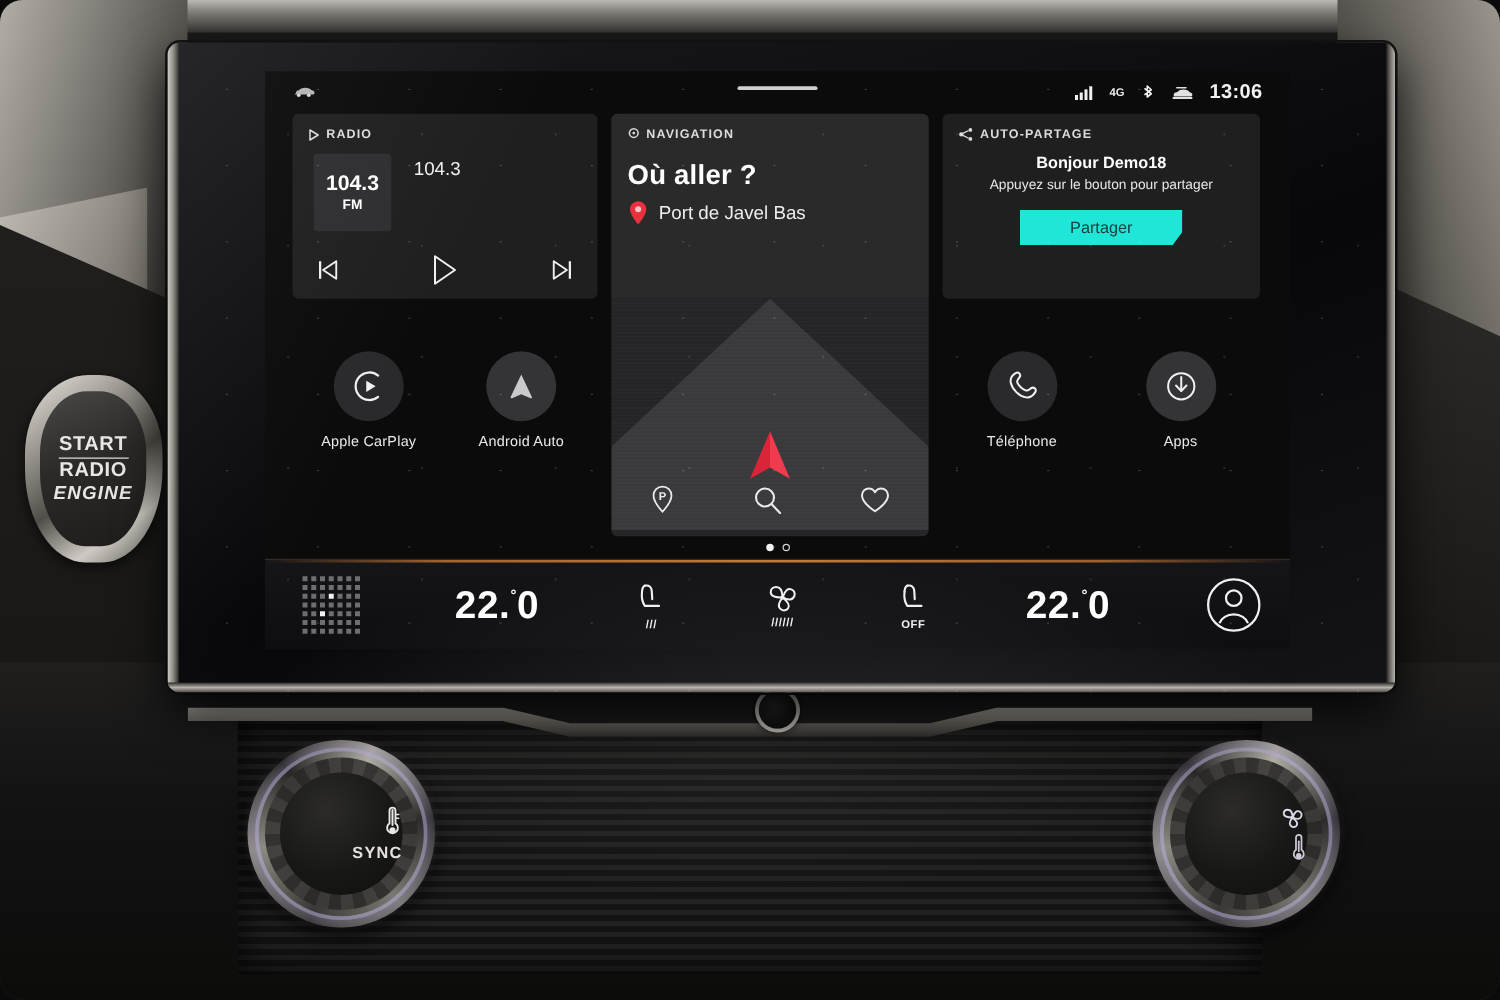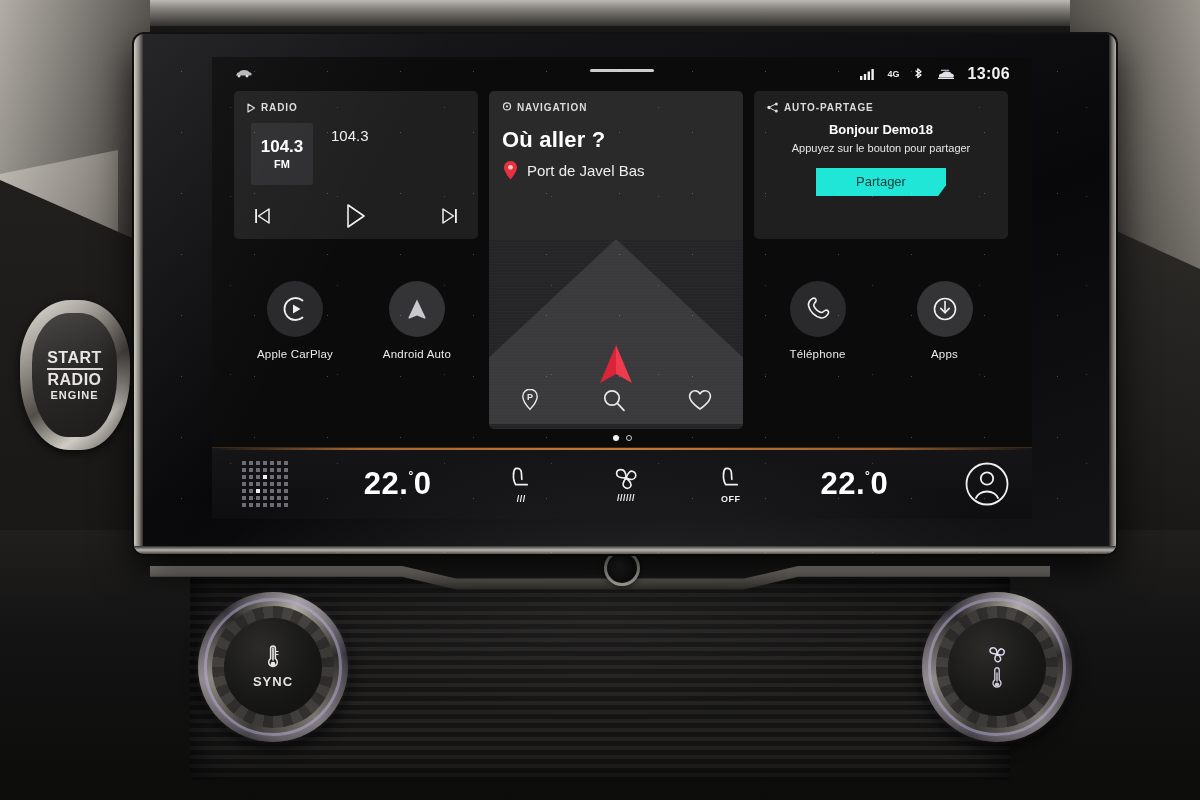--- a/index.html
+++ b/index.html
@@ -1,21 +1,21 @@
 <!DOCTYPE html>
 <html><head>
 <meta charset="utf-8">
 <style>
   * { box-sizing: border-box; margin: 0; padding: 0; }
   body {
     width: 1200px; height: 800px;
     font-family: "Liberation Sans", sans-serif;
     background: #0a0a0b; overflow: hidden;
   }
-  .scene { position: relative; width: 1200px; height: 800px; overflow: hidden; }
+  .scene { position: relative; width: 1200px; height: 800px; overflow: hidden; border-radius: 18px; }
 
   
   .cabin {
     position: absolute; inset: 0;
     background:
       radial-gradient(ellipse 420px 300px at 60px 120px, #8d8a84 0%, #5d5a55 45%, #2a2825 100%),
       linear-gradient(180deg, #1a1918 0%, #131211 100%);
   }
   .dash-upper {
     position: absolute; left: 0; top: 0; width: 1200px; height: 80px;
@@ -96,21 +96,21 @@
   .startstop-face{
     position:absolute; left:12px; top:13px; right:13px; bottom:13px;
     border-radius:44% 44% 42% 42% / 40% 40% 48% 48%;
     background: linear-gradient(160deg,#4a4846 0%, #2b2a29 45%, #1d1c1b 100%);
     display:flex; flex-direction:column; align-items:center; justify-content:center;
     color:#e9e7e3;
   }
   .ss-start{ font-size:16px; font-weight:700; letter-spacing:.5px; }
   .ss-rule{ width:56px; height:1.5px; background:#dedbd6; margin:1px 0 1px; }
   .ss-stop{ font-size:16px; font-weight:700; letter-spacing:.5px; }
-  .ss-engine{ font-size:11px; font-weight:700; letter-spacing:1px; margin-top:0; }
+  .ss-engine{ font-size:15px; font-weight:700; letter-spacing:1px; margin-top:0;font-style:italic; }
 
   
   .knob{
     position:absolute; width:150px; height:150px; border-radius:50%;
     background: conic-gradient(from 200deg,#3a3835,#8e8a84,#2a2826,#b3afa8,#2e2c2a,#7b7772,#3a3835);
     box-shadow: 0 6px 16px rgba(0,0,0,.75);
     display:flex; align-items:center; justify-content:center;
   }
   .knob-glow{
     position:absolute; inset:6px; border-radius:50%;
@@ -118,21 +118,21 @@
     box-shadow: 0 0 12px rgba(168,156,220,.45);
   }
   .knob-notch{
     position:absolute; inset:14px; border-radius:50%;
     background: repeating-conic-gradient(from 0deg, #2a2927 0deg 10deg, #3c3a37 10deg 20deg);
     opacity:.9;
   }
   .knob-face{
     position:absolute; inset:26px; border-radius:50%;
     background: radial-gradient(circle at 38% 30%, #2c2b2a 0%, #181817 55%, #0e0e0d 100%);
-    display:flex; flex-direction:column; align-items:center; justify-content:center;
+    display:flex; flex-direction:column; align-items:flex-end; justify-content:center;
     gap:3px;
   }
   .knob-left{ left:198px; top:592px; }
   .knob-right{ right:128px; top:592px; }
   .knob-label{ color:#e5e2de; font-size:13px; font-weight:700; letter-spacing:1px; }
 
   
   .headunit{
     position:absolute; left:134px; top:34px; width:982px; height:520px;
     background: linear-gradient(160deg,#1a1a1c 0%, #08080a 55%, #141416 100%);

